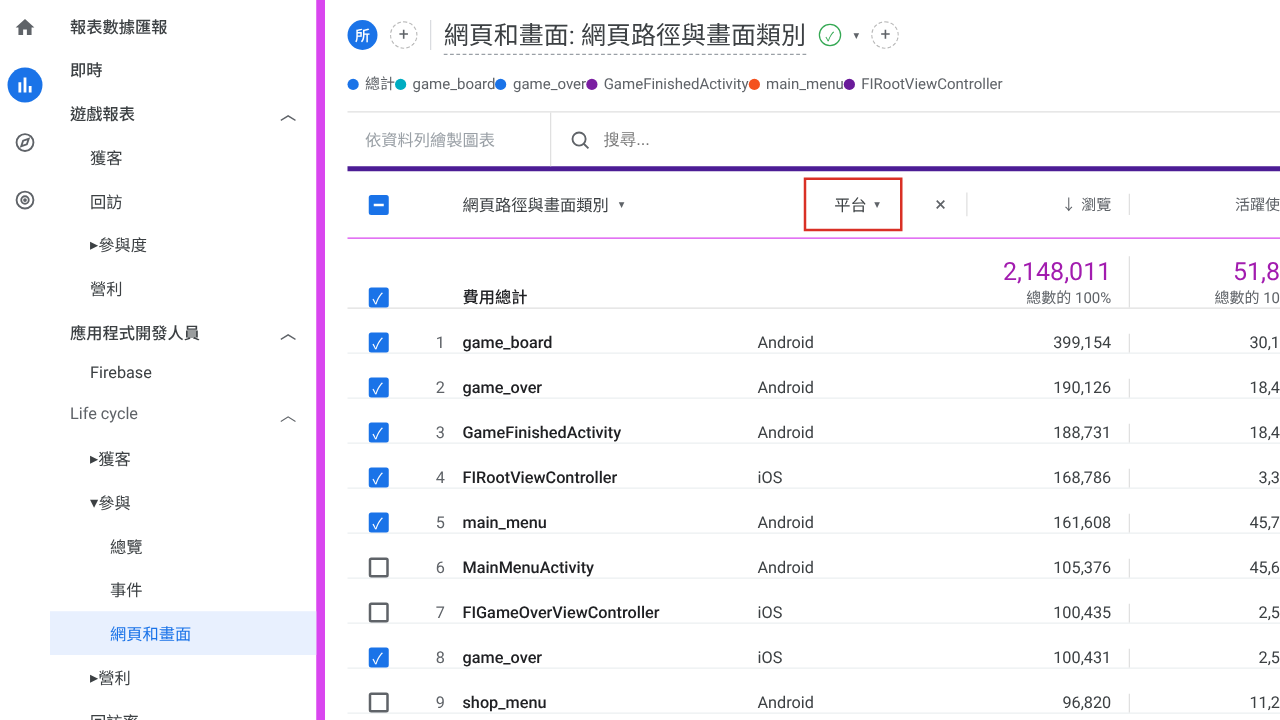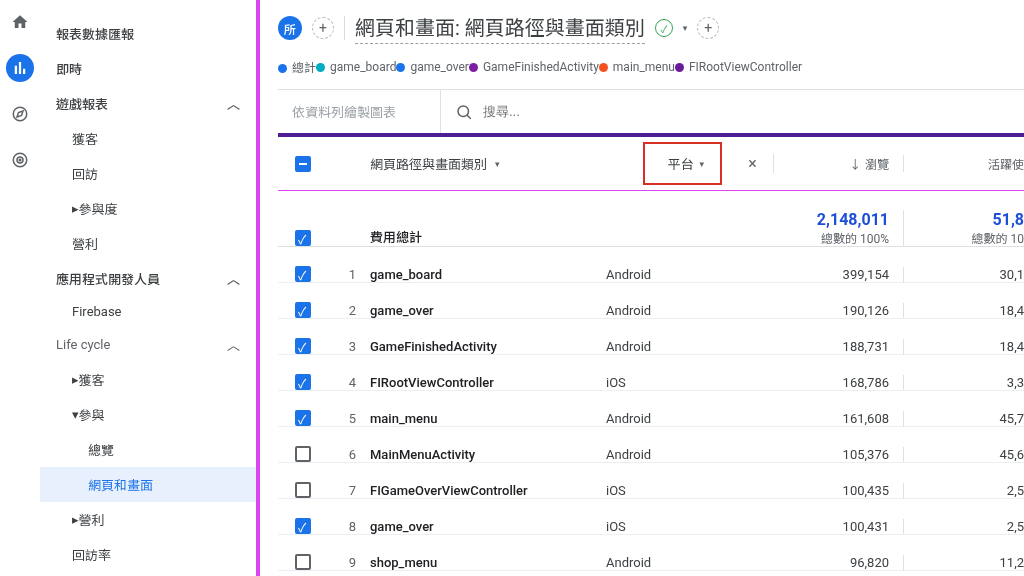--- a/index.html
+++ b/index.html
@@ -1,21 +1,21 @@
 <!DOCTYPE html>
 <html><head>
 <meta charset="utf-8">
 <style>
 * { box-sizing: border-box; margin: 0; padding: 0; }
 body { font-family: "Roboto", "Noto Sans TC", Arial, sans-serif; font-size: 13px; color: #3c4043; background: #fff; width: 1024px; height: 576px; overflow: hidden; }
 .app { display: flex; height: 100%; }
 .iconrail { width: 40px; background: #fff; display: flex; flex-direction: column; align-items: center; padding-top: 8px; gap: 18px; }
 .iconrail .ic { width: 28px; height: 28px; display: flex; align-items: center; justify-content: center; color: #5f6368; border-radius: 50%; }
 .iconrail .ic.active { background: #1a73e8; color: #fff; }
-.sidebar { width: 220px; border-right: 4px solid #d946ef; padding: 16px 0; overflow-y: auto; }
+.sidebar { width: 220px; border-right: 7px solid #d946ef; padding: 3px 0; overflow-y: auto; }
 .sb-item { display: flex; align-items: center; padding: 8px 16px; font-size: 13px; color: #3c4043; cursor: pointer; }
 .sb-item.bold { font-weight: 500; }
 .sb-item.sub { padding-left: 32px; }
 .sb-item.sub2 { padding-left: 48px; }
 .sb-item.active { color: #1a73e8; background: #e8f0fe; }
 .chev { color: #5f6368; }
 .sb-head { padding: 8px 16px; font-weight: 500; color: #3c4043; display: flex; justify-content: space-between; align-items: center; gap: 44px; }
 .sb-section { padding: 8px 16px; color: #5f6368; display: flex; justify-content: space-between; align-items: center; }
 .main { flex: 1; padding: 12px 0 0 18px; overflow: hidden; }
 .titlebar { display: flex; align-items: center; gap: 10px; margin-bottom: 14px; }
@@ -42,21 +42,21 @@
 .col-users { width: 120px; text-align: right; padding-right: 0; }
 .plat-boxed { border: 2.5px solid #d93025; padding: 10px 16px 10px 22px; display: flex; align-items: center; gap: 6px; text-align: center; }
 .chk { width: 16px; height: 16px; border: 2px solid #5f6368; border-radius: 2px; display: inline-block; }
 .chk.on { background: #1a73e8; border-color: #1a73e8; position: relative; }
 .chk.on::after { content: "✓"; color: #fff; position: absolute; top: -2px; left: 1px; font-size: 12px; }
 .chk.ind { background: #1a73e8; border-color: #1a73e8; position: relative; }
 .chk.ind::after { content: ""; position: absolute; top: 5px; left: 2px; width: 8px; height: 2px; background: #fff; }
 .data-row { display: flex; align-items: flex-end; border-bottom: 1px solid #eceff1; height: 36px; font-size: 13px; }
 .data-row .name { font-weight: 500; color: #202124; }
 .total-row { height: 56px; border-bottom: 1px solid #e0e0e0; }
-.total-row .big { font-size: 16px; font-weight: 700; color: #1d4ed8; }
+.total-row .big { font-size: 20px; font-weight: 400; color: #a21caf; }
 .total-row .sub { font-size: 12px; color: #5f6368; }
 .hdr-label { font-size: 12px; color: #5f6368; display: flex; align-items: center; justify-content: flex-end; gap: 4px; }
 .svg-ic { width: 18px; height: 18px; }
 </style>
 </head>
 <body>
 
 <div class="app">
 
   <div class="iconrail">
@@ -113,20 +113,21 @@
     </div>
     <div class="sb-item sub">
         <span class="tri">▸</span>
         <span>獲客</span>
       </div>
     <div class="sb-item sub">
         <span class="tri">▾</span>
         <span>參與</span>
       </div>
     <div class="sb-item sub2">總覽</div>
+    <div class="sb-item sub2">事件</div>
     <div class="sb-item sub2 active">網頁和畫面</div>
     <div class="sb-item sub">
         <span class="tri">▸</span>
         <span>營利</span>
       </div>
     <div class="sb-item sub">回訪率</div>
   </div>
 
   <div class="main">
     <div class="titlebar">

